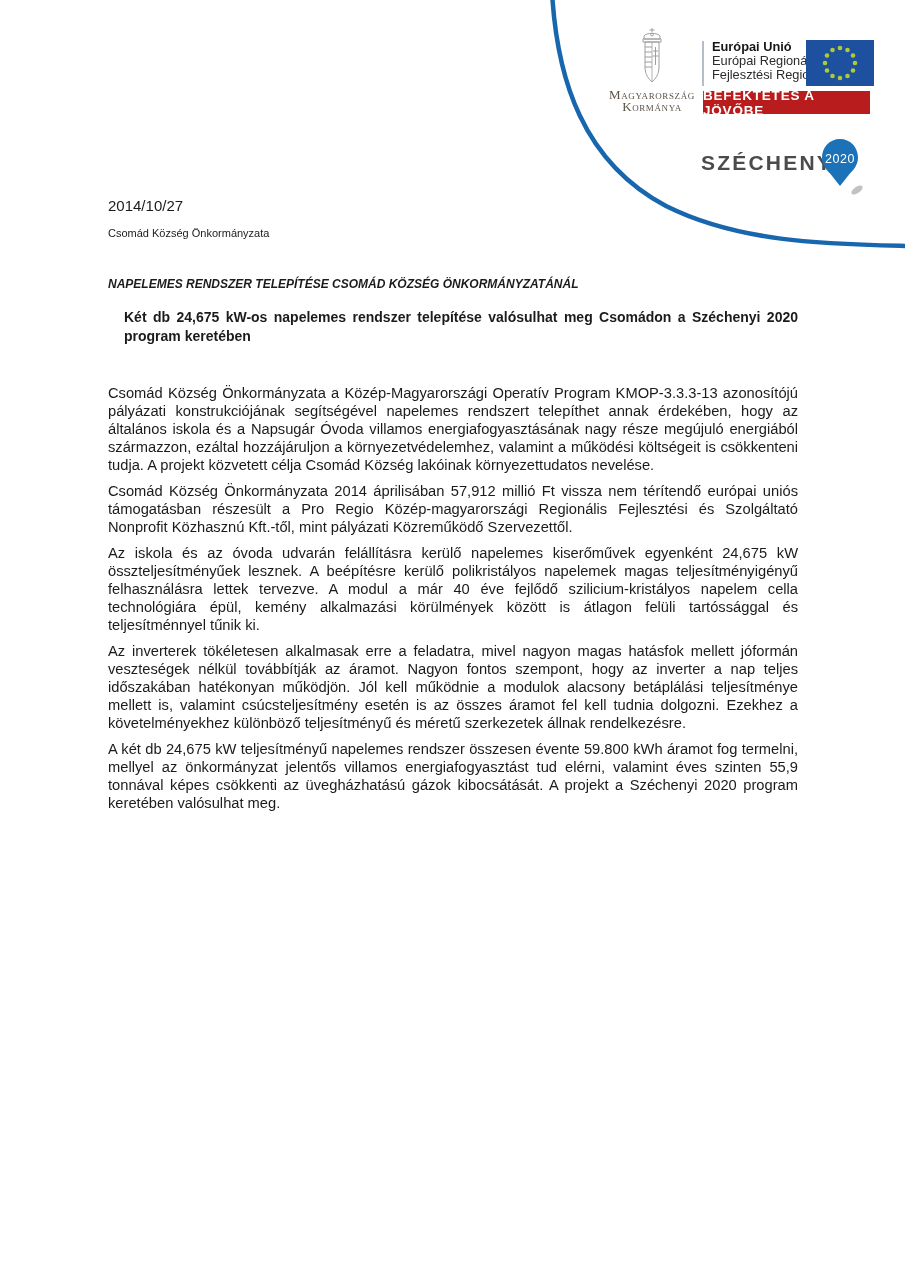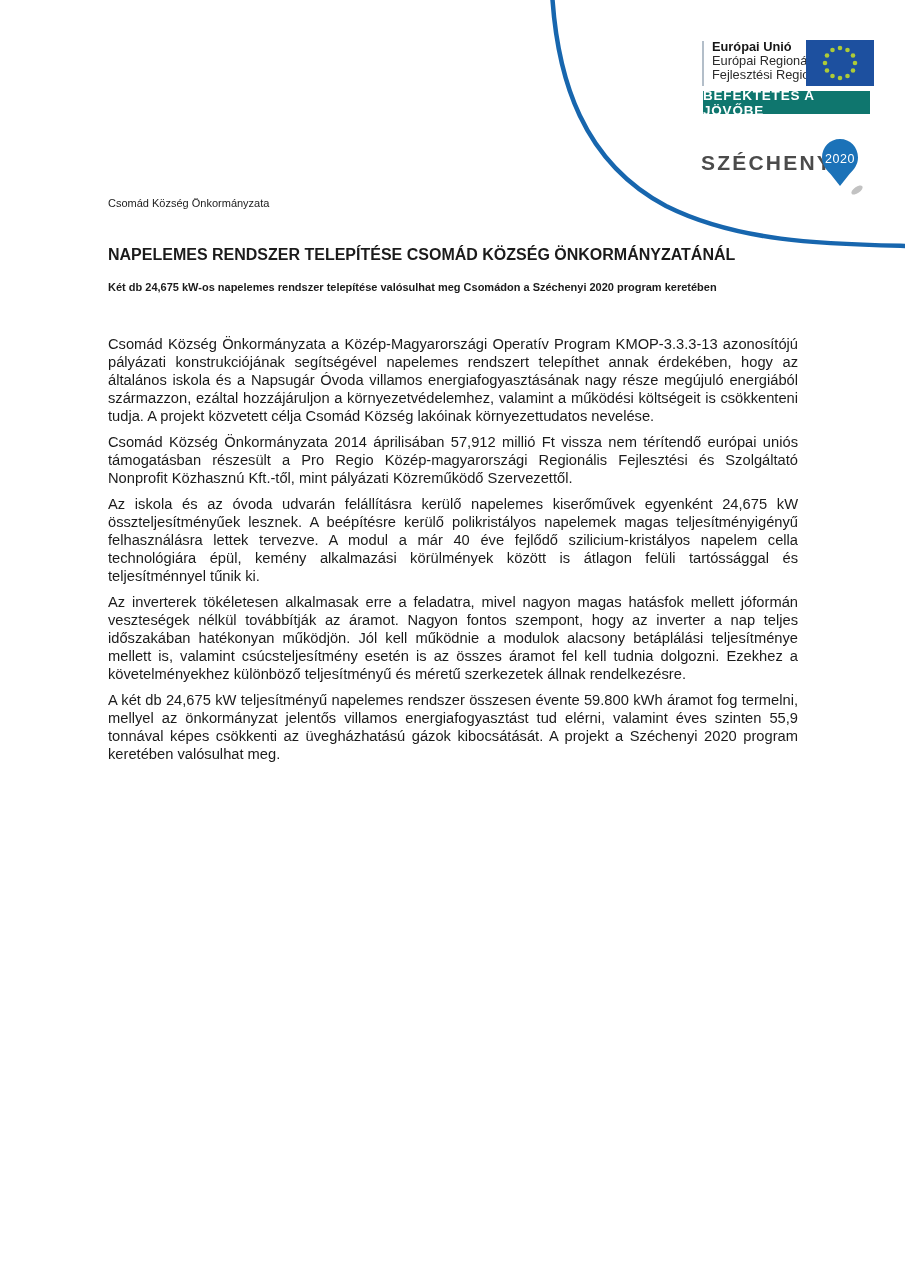--- a/index.html
+++ b/index.html
@@ -28,57 +28,76 @@
     color: #5c544a;
   }
 
   
   .eu-sep { position: absolute; left: 702px; top: 41px; width: 2px; height: 45px; background: #b3bec9; }
   .eu-text { position: absolute; left: 712px; top: 40px; font-size: 12.8px; line-height: 14px; color: #2b2b2b; }
   .eu-text .eu-line1 { font-weight: bold; color: #161616; }
   .eu-flag { position: absolute; left: 806px; top: 40px; }
   .banner {
     position: absolute; left: 703px; top: 91px; width: 167px; height: 23px;
-    background: #0f766e; color: #ffffff; font-weight: bold; font-size: 13.5px;
+    background: #b91c1c; color: #ffffff; font-weight: bold; font-size: 13.5px;
     letter-spacing: 0.8px; display: flex; align-items: center; justify-content: center;
   }
 
   
   .sz-word {
     position: absolute; left: 701px; top: 151px;
     font-size: 21px; font-weight: bold; letter-spacing: 2.2px; color: #4b4b4b;
   }
   .sz-pin { position: absolute; left: 820px; top: 138px; }
 
   
   .content { position: absolute; left: 108px; top: 197px; width: 690px; }
   .date-line { font-size: 15px; margin: 0 0 13px 0; }
   .org-line { font-size: 11px; font-weight: normal; margin: 0 0 37px 0; }
   .doc-title {
     font-size: 29px; font-weight: bold; color: #2156a6;
     letter-spacing: 0.5px; margin: 0 0 10px 0; line-height: 30px;
   }
-  .doc-headline { font-size: 16px; font-weight: bold; margin: 12px 0 15px 0; line-height: 17px; }
+  .doc-headline { font-size: 12px; font-weight: bold; margin: 12px 0 15px 0; line-height: 17px; font-style: italic; }
   .lede {
-    font-size: 11px; font-weight: bold; line-height: 19px;
-    text-align: justify; margin: 0 0 38px 0;
+    font-size: 14px; font-weight: bold; line-height: 19px;
+    text-align: justify; margin: 0 0 38px 16px;
   }
   .content p.body-par {
     font-size: 14.7px; line-height: 18px; text-align: justify; margin: 0 0 8px 0;
   }
 </style>
 </head>
 <body>
 
 <div class="page">
 
   <svg class="curve-svg" width="905" height="260" viewBox="0 0 905 260" aria-hidden="true">
     <path d="M552,-8 C557,80 583,162 666,206 C740,243 828,244 908,246" fill="none" stroke="#1766ae" stroke-width="4.5" stroke-linecap="round"></path>
   </svg>
 
+  <div class="gov-block">
+    <svg class="gov-emblem" width="32" height="58" viewBox="0 0 32 58" aria-hidden="true">
+      <g fill="none" stroke="#9e9e9e" stroke-width="1">
+        <path d="M16,1 L16,5"></path>
+        <path d="M13.5,3 L18.5,3"></path>
+        <path d="M8,9 C10,5.5 22,5.5 24,9 L24,12 L8,12 Z"></path>
+        <circle cx="16" cy="7.5" r="1.4"></circle>
+        <path d="M7,12 L25,12 L25,15 L7,15 Z"></path>
+        <path d="M9,15 L23,15 L23,40 C23,48 19,52 16,55 C13,52 9,48 9,40 Z"></path>
+        <path d="M9,20 L16,20 M9,25 L16,25 M9,30 L16,30 M9,35 L16,35 M9,40 L16,40"></path>
+        <path d="M16,15 L16,55" stroke-width="0.8"></path>
+        <path d="M19.5,20 L19.5,38 M17,24 L22,24 M16.5,29 L22.5,29"></path>
+      </g>
+    </svg>
+    <div class="gov-name">
+      <div>Magyarország</div>
+      <div>Kormánya</div>
+    </div>
+  </div>
 
   <div class="eu-sep"></div>
   <div class="eu-text">
     <div class="eu-line1">Európai Unió</div>
     <div>Európai Regionális</div>
     <div>Fejlesztési Regio</div>
   </div>
   <svg class="eu-flag" width="68" height="46" viewBox="0 0 68 46" aria-hidden="true">
     <rect x="0" y="0" width="68" height="46" fill="#1d509f"></rect>
     <g fill="#aecb37">
@@ -99,20 +118,21 @@
   <div class="banner">BEFEKTETÉS A JÖVŐBE</div>
 
   <span class="sz-word">SZÉCHENYI</span>
   <svg class="sz-pin" width="46" height="62" viewBox="0 0 46 62" aria-hidden="true">
     <ellipse cx="37" cy="52" rx="6.5" ry="3.2" transform="rotate(-35 37 52)" fill="#c2c2c2"></ellipse>
     <path d="M20,1 C10,1 2,9 2,19.5 C2,26.5 6,31.5 10.5,36 L20,48 L29.5,36 C34,31.5 38,26.5 38,19.5 C38,9 30,1 20,1 Z" fill="#1b72b8"></path>
     <text x="20" y="24.5" text-anchor="middle" font-size="12.5" letter-spacing="0.5" fill="#ffffff" font-family="Liberation Sans, sans-serif">2020</text>
   </svg>
 
   <div class="content">
+    <p class="date-line">2014/10/27</p>
     <p class="org-line">Csomád Község Önkormányzata</p>
     <h2 class="doc-headline">NAPELEMES RENDSZER TELEPÍTÉSE CSOMÁD KÖZSÉG ÖNKORMÁNYZATÁNÁL</h2>
     <p class="lede">Két db 24,675 kW-os napelemes rendszer telepítése valósulhat meg Csomádon a Széchenyi 2020 program keretében</p>
     <p class="body-par">Csomád Község Önkormányzata a Közép-Magyarországi Operatív Program KMOP-3.3.3-13 azonosítójú pályázati konstrukciójának segítségével napelemes rendszert telepíthet annak érdekében, hogy az általános iskola és a Napsugár Óvoda villamos energiafogyasztásának nagy része megújuló energiából származzon, ezáltal hozzájáruljon a környezetvédelemhez, valamint a működési költségeit is csökkenteni tudja. A projekt közvetett célja Csomád Község lakóinak környezettudatos nevelése.</p>
     <p class="body-par">Csomád Község Önkormányzata 2014 áprilisában 57,912 millió Ft vissza nem térítendő európai uniós támogatásban részesült a Pro Regio Közép-magyarországi Regionális Fejlesztési és Szolgáltató Nonprofit Közhasznú Kft.-től, mint pályázati Közreműködő Szervezettől.</p>
     <p class="body-par">Az iskola és az óvoda udvarán felállításra kerülő napelemes kiserőművek egyenként 24,675 kW összteljesítményűek lesznek. A beépítésre kerülő polikristályos napelemek magas teljesítményigényű felhasználásra lettek tervezve. A modul a már 40 éve fejlődő szilicium-kristályos napelem cella technológiára épül, kemény alkalmazási körülmények között is átlagon felüli tartóssággal és teljesítménnyel tűnik ki.</p>
     <p class="body-par">Az inverterek tökéletesen alkalmasak erre a feladatra, mivel nagyon magas hatásfok mellett jóformán veszteségek nélkül továbbítják az áramot. Nagyon fontos szempont, hogy az inverter a nap teljes időszakában hatékonyan működjön. Jól kell működnie a modulok alacsony betáplálási teljesítménye mellett is, valamint csúcsteljesítmény esetén is az összes áramot fel kell tudnia dolgozni. Ezekhez a követelményekhez különböző teljesítményű és méretű szerkezetek állnak rendelkezésre.</p>
     <p class="body-par">A két db 24,675 kW teljesítményű napelemes rendszer összesen évente 59.800 kWh áramot fog termelni, mellyel az önkormányzat jelentős villamos energiafogyasztást tud elérni, valamint éves szinten 55,9 tonnával képes csökkenti az üvegházhatású gázok kibocsátását. A projekt a Széchenyi 2020 program keretében valósulhat meg.</p>
   </div>
 

